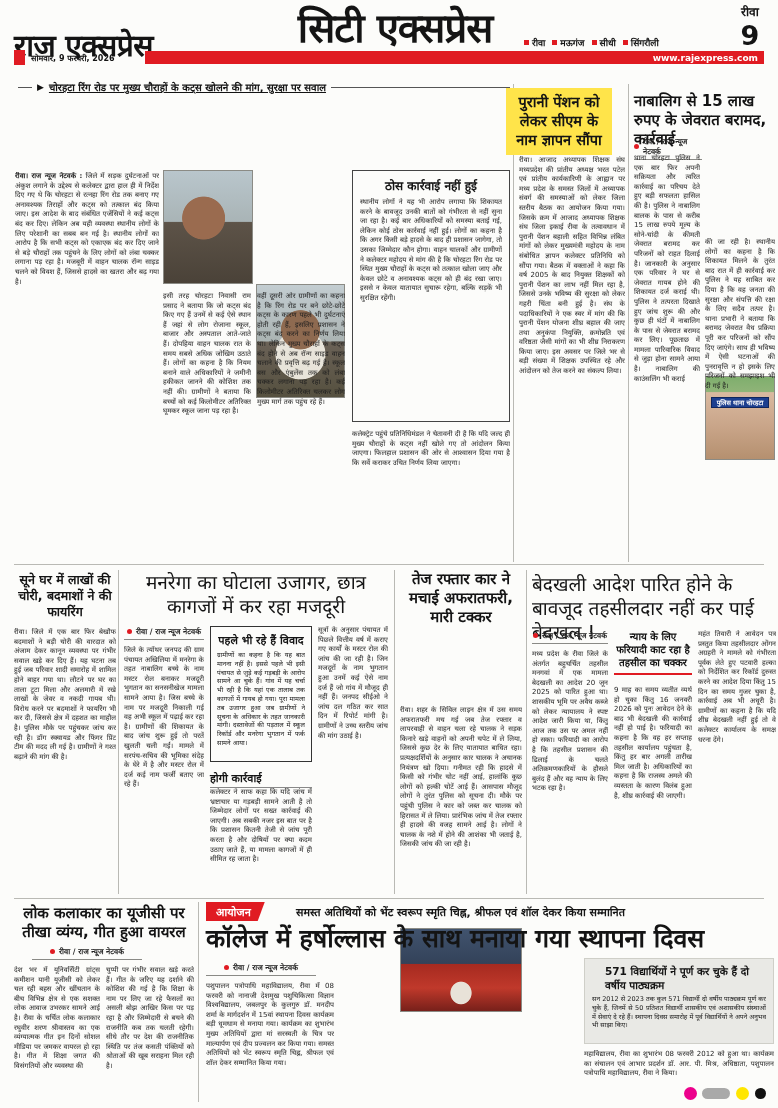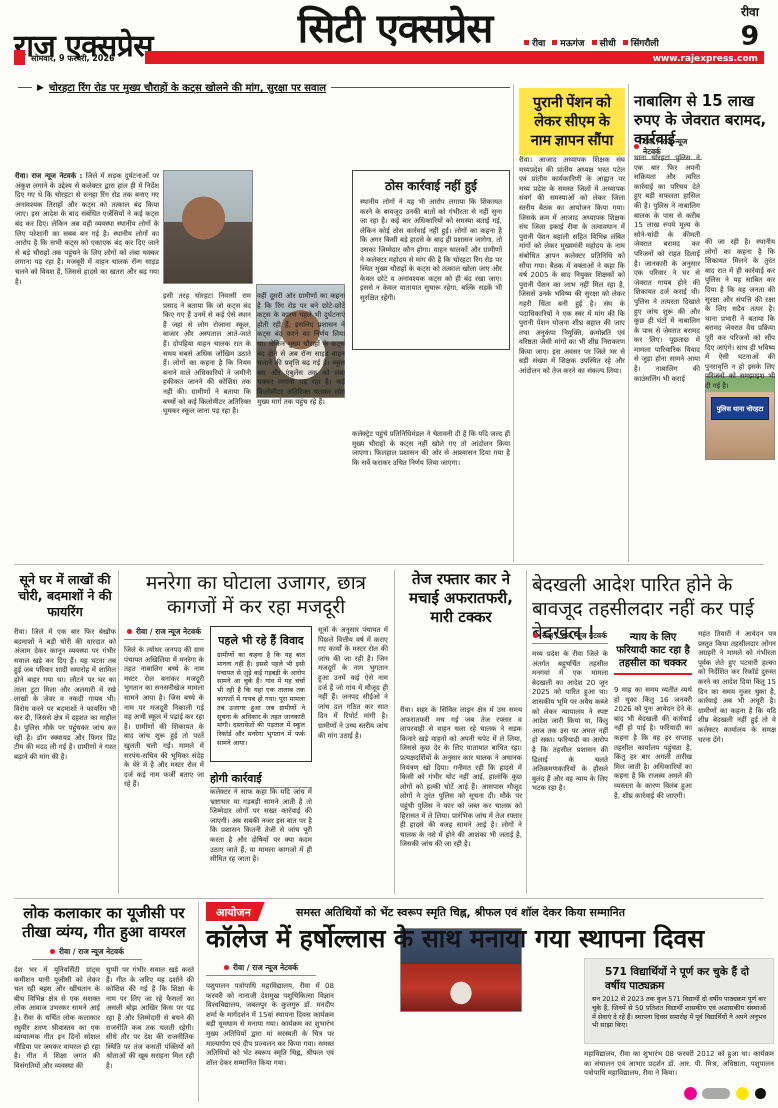--- a/index.html
+++ b/index.html
@@ -65,21 +65,21 @@
   .photo{border:1px solid #8b8b85;overflow:hidden;position:relative;}
   .ph-man1{background:
       radial-gradient(circle at 45% 42%, #9a6b4f 0 26%, transparent 27%),
       linear-gradient(180deg,#b9c6cc 0%,#a9b4b6 45%,#5d5348 46%,#4a4238 100%);}
   .ph-man2{background:
       radial-gradient(circle at 50% 40%, #8e6a50 0 24%, transparent 25%),
       radial-gradient(circle at 50% 62%, #e8e4da 0 30%, transparent 31%),
       linear-gradient(180deg,#c3cdd1 0%,#aab3b2 50%,#6b6257 51%,#55503f 100%);}
   .ph-police{background:linear-gradient(180deg,#7fae6d 0%,#8fb478 18%,#d9b9a0 19%,#c9a589 60%,#b5906f 100%);}
   .police-sign{position:absolute;left:8%;right:8%;top:24%;background:#1d3f8f;color:#fff;
-               font-size:6.5px;font-weight:bold;text-align:center;padding:6px 1px;border:1px solid #10255c;}
+               font-size:6.5px;font-weight:bold;text-align:center;padding:0 1px;border:1px solid #10255c;}
   .ph-car{background:
       radial-gradient(ellipse at 50% 78%, #e8e2d8 0 12%, transparent 13%),
       linear-gradient(180deg,#41536e 0%,#334259 42%,#a62a20 43%,#c0392b 72%,#77201a 100%);}
 
   
   .event-label{background:var(--red);color:#fff;font-size:11px;font-weight:bold;text-align:center;
                padding:2px 14px 2px 10px;clip-path:polygon(0 0,100% 0,88% 100%,0 100%);}
   .event-kicker{font-size:11px;font-weight:bold;}
 
   .gray-box{background:#e9e9e5;border:1px solid #cfcfc8;padding:5px 7px;}
@@ -131,27 +131,27 @@
     <span class="inline-byline">रीवा। राज न्यूज नेटवर्क :</span>
     <span>जिले में सड़क दुर्घटनाओं पर अंकुश लगाने के उद्देश्य से कलेक्टर द्वारा हाल ही में निर्देश दिए गए थे कि चोरहटा से रत्नहा रिंग रोड तक बनाए गए अनावश्यक तिराहों और कट्स को तत्काल बंद किया जाए। इस आदेश के बाद संबंधित एजेंसियों ने कई कट्स बंद कर दिए। लेकिन अब यही व्यवस्था स्थानीय लोगों के लिए परेशानी का सबब बन गई है। स्थानीय लोगों का आरोप है कि सभी कट्स को एकाएक बंद कर दिए जाने से बड़े चौराहों तक पहुंचने के लिए लोगों को लंबा चक्कर लगाना पड़ रहा है। मजबूरी में वाहन चालक रॉन्ग साइड चलने को विवश हैं, जिससे हादसे का खतरा और बढ़ गया है।</span>
   </div>
 
   <div class="abs photo ph-man1" style="left:163px;top:170px;width:90px;height:114px;"></div>
   <div class="abs photo ph-man2" style="left:256px;top:170px;width:89px;height:114px;"></div>
 
   <div class="abs body-text" style="left:163px;top:292px;width:88px;height:268px;">इसी तरह चोरहटा निवासी राम प्रसाद ने बताया कि जो कट्स बंद किए गए हैं उनमें से कई ऐसे स्थान हैं जहां से लोग रोजाना स्कूल, बाजार और अस्पताल आते-जाते हैं। दोपहिया वाहन चालक रात के समय सबसे अधिक जोखिम उठाते हैं। लोगों का कहना है कि नियम बनाने वाले अधिकारियों ने जमीनी हकीकत जानने की कोशिश तक नहीं की। ग्रामीणों ने बताया कि बच्चों को कई किलोमीटर अतिरिक्त घूमकर स्कूल जाना पड़ रहा है।</div>
   <div class="abs body-text" style="left:257px;top:292px;width:88px;height:268px;">वहीं दूसरी ओर ग्रामीणों का कहना है कि रिंग रोड पर बने छोटे-छोटे कट्स के कारण पहले भी दुर्घटनाएं होती रही हैं, इसलिए प्रशासन ने कट्स बंद करने का निर्णय लिया था। लेकिन मुख्य चौराहों के कट्स बंद होने से अब रॉन्ग साइड वाहन चलाने की प्रवृत्ति बढ़ गई है। स्कूल बस और एंबुलेंस तक को लंबा चक्कर लगाना पड़ रहा है। कई किलोमीटर अतिरिक्त चलकर लोग मुख्य मार्ग तक पहुंच रहे हैं।</div>
 
-  <div class="abs subbox" style="left:352px;top:170px;width:158px;height:180px;">
+  <div class="abs subbox" style="left:352px;top:170px;width:158px;height:252px;">
     <div class="subbox-title">ठोस कार्रवाई नहीं हुई</div>
     <div class="body-text" style="height:210px;">स्थानीय लोगों ने यह भी आरोप लगाया कि शिकायत करने के बावजूद उनकी बातों को गंभीरता से नहीं सुना जा रहा है। कई बार अधिकारियों को समस्या बताई गई, लेकिन कोई ठोस कार्रवाई नहीं हुई। लोगों का कहना है कि अगर किसी बड़े हादसे के बाद ही प्रशासन जागेगा, तो उसका जिम्मेदार कौन होगा। वाहन चालकों और ग्रामीणों ने कलेक्टर महोदय से मांग की है कि चोरहटा रिंग रोड पर स्थित मुख्य चौराहों के कट्स को तत्काल खोला जाए और केवल छोटे व अनावश्यक कट्स को ही बंद रखा जाए। इससे न केवल यातायात सुचारू रहेगा, बल्कि सड़कें भी सुरक्षित रहेंगी।</div>
   </div>
   <div class="abs body-text" style="left:352px;top:430px;width:158px;height:130px;">कलेक्ट्रेट पहुंचे प्रतिनिधिमंडल ने चेतावनी दी है कि यदि जल्द ही मुख्य चौराहों के कट्स नहीं खोले गए तो आंदोलन किया जाएगा। फिलहाल प्रशासन की ओर से आश्वासन दिया गया है कि सर्वे कराकर उचित निर्णय लिया जाएगा।</div>
 
-  <div class="abs yellow-head" style="left:519px;top:88px;width:106px;font-family:Liberation Serif, serif;">पुरानी पेंशन को लेकर सीएम के नाम ज्ञापन सौंपा</div>
+  <div class="abs yellow-head" style="left:506px;top:88px;width:106px;">पुरानी पेंशन को लेकर सीएम के नाम ज्ञापन सौंपा</div>
   <div class="abs body-text" style="left:519px;top:156px;width:106px;height:404px;">रीवा। आजाद अध्यापक शिक्षक संघ मध्यप्रदेश की प्रांतीय अध्यक्ष भरत पटेल एवं प्रांतीय कार्यकारिणी के आह्वान पर मध्य प्रदेश के समस्त जिलों में अध्यापक संवर्ग की समस्याओं को लेकर जिला स्तरीय बैठक का आयोजन किया गया। जिसके क्रम में आजाद अध्यापक शिक्षक संघ जिला इकाई रीवा के तत्वावधान में पुरानी पेंशन बहाली सहित विभिन्न लंबित मांगों को लेकर मुख्यमंत्री महोदय के नाम संबोधित ज्ञापन कलेक्टर प्रतिनिधि को सौंपा गया। बैठक में वक्ताओं ने कहा कि वर्ष 2005 के बाद नियुक्त शिक्षकों को पुरानी पेंशन का लाभ नहीं मिल रहा है, जिससे उनके भविष्य की सुरक्षा को लेकर गहरी चिंता बनी हुई है। संघ के पदाधिकारियों ने एक स्वर में मांग की कि पुरानी पेंशन योजना शीघ्र बहाल की जाए तथा अनुकंपा नियुक्ति, क्रमोन्नति एवं वरिष्ठता जैसी मांगों का भी शीघ्र निराकरण किया जाए। इस अवसर पर जिले भर से बड़ी संख्या में शिक्षक उपस्थित रहे और आंदोलन को तेज करने का संकल्प लिया।</div>
 
   <div class="abs headline-md" style="left:634px;top:92px;width:142px;">नाबालिग से 15 लाख रुपए के जेवरात बरामद, कार्रवाई</div>
   <div class="abs byline" style="left:634px;top:136px;width:68px;">
     <span class="dot"></span>
     <span>रीवा / राज न्यूज नेटवर्क</span>
   </div>
   <div class="abs photo ph-police" style="left:705px;top:148px;width:70px;height:84px;">
     <div class="police-sign">पुलिस थाना चोरहटा</div>
   </div>

